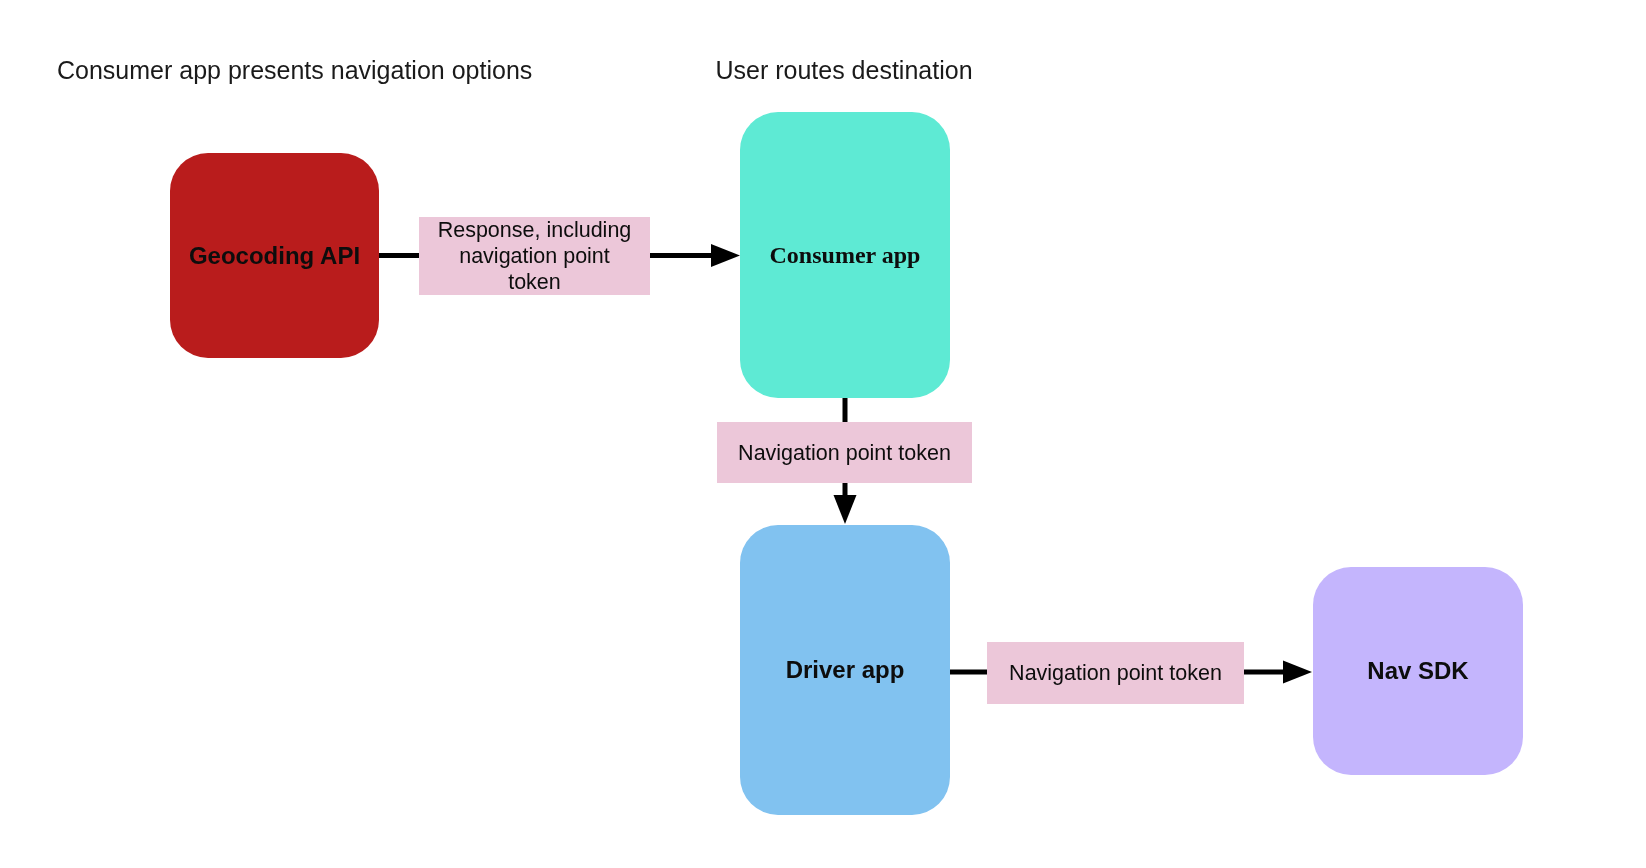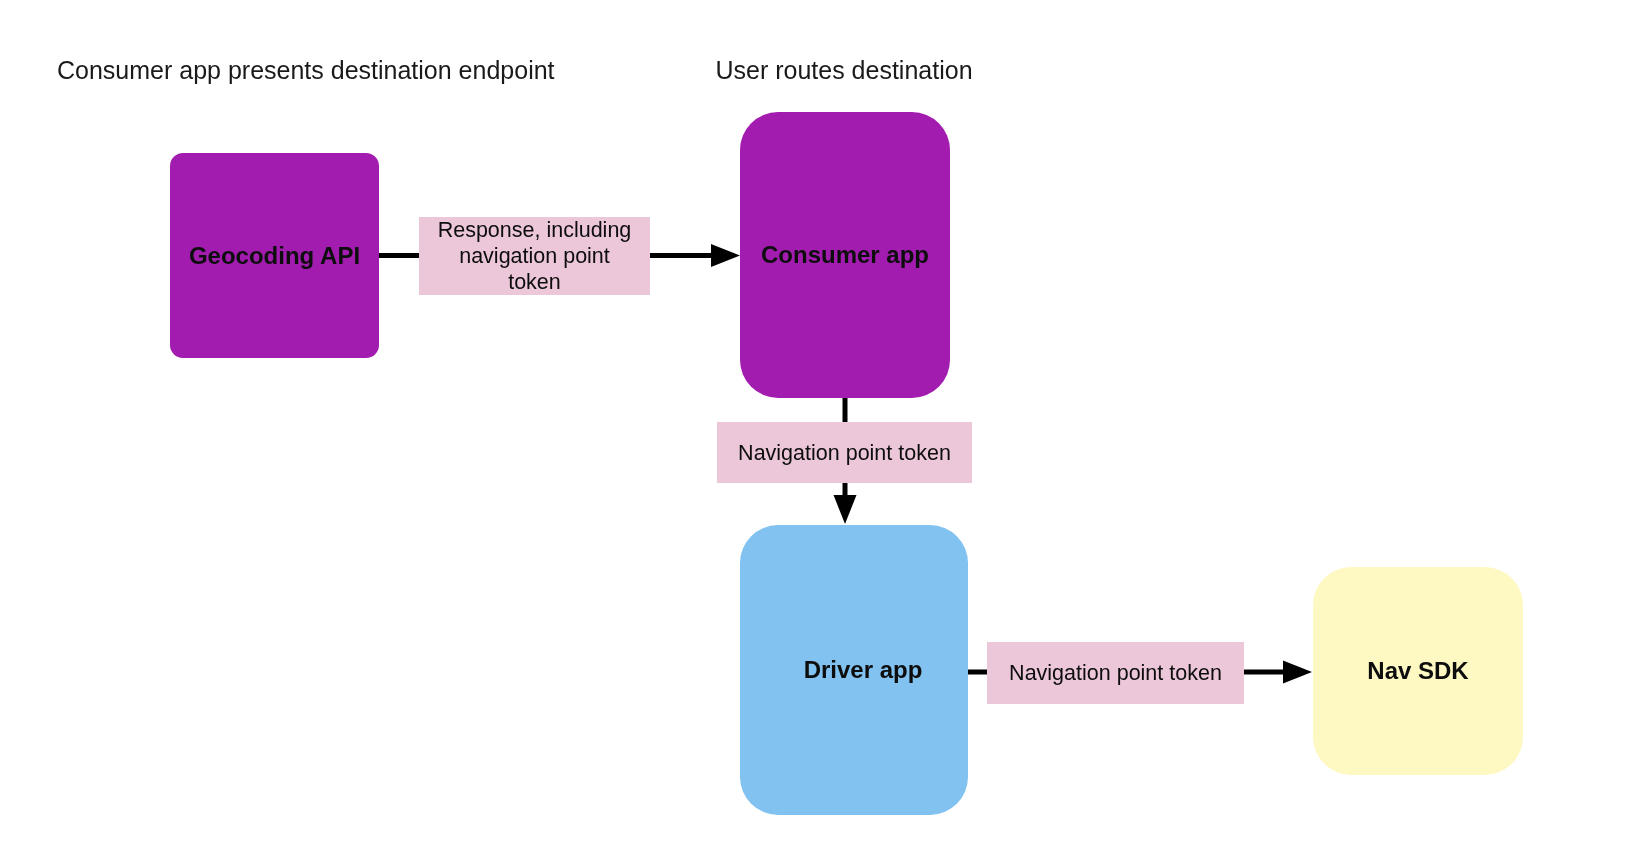--- a/index.html
+++ b/index.html
@@ -39,21 +39,21 @@
     align-items: center;
     justify-content: center;
     text-align: center;
     font-size: 21.5px;
     line-height: 26px;
     color: #0d0d0d;
     box-sizing: border-box;
   }
   #node-geocoding { left: 170px; top: 153px; width: 209px; height: 205px; }
   #node-consumer  { left: 740px; top: 112px; width: 210px; height: 286px; }
-  #node-driver    { left: 740px; top: 525px; width: 210px; height: 290px; padding-left: 18px; }
+  #node-driver    { left: 740px; top: 525px; width: 210px; height: 290px; }
   #node-navsdk    { left: 1313px; top: 567px; width: 210px; height: 208px; }
 
   #edge-label-1 { left: 419px; top: 217px; width: 231px; height: 78px; padding: 12px 14px; }
   #edge-label-2 { left: 717px; top: 422px; width: 255px; height: 61px; }
   #edge-label-3 { left: 987px; top: 642px; width: 257px; height: 62px; }
 
   #header-1 { left: 57px; }
   #header-2 { left: 844px; }
   #header-3 { left: 1398px; }
 
@@ -62,21 +62,21 @@
     left: 0; top: 0;
     width: 1646px; height: 868px;
     pointer-events: none;
   }
 </style>
 </head>
 <body>
 
 <div class="canvas">
 
-  <div class="col-header" id="header-1">Consumer app presents destination endpoint</div>
+  <div class="col-header" id="header-1">Consumer app presents navigation options</div>
   <div class="col-header centered" id="header-2">User routes destination</div>
 
   <svg class="arrows-svg" viewBox="0 0 1646 868" xmlns="http://www.w3.org/2000/svg">
     <g stroke="#000000" stroke-width="5" fill="#000000">
       <line x1="379" y1="255.5" x2="421" y2="255.5"></line>
       <line x1="648" y1="255.5" x2="714" y2="255.5"></line>
       <polygon points="740,255.5 711,244 711,267" stroke="none"></polygon>
     </g>
     <g stroke="#000000" stroke-width="5" fill="#000000">
       <line x1="845" y1="396" x2="845" y2="424"></line>
@@ -87,18 +87,18 @@
       <line x1="948" y1="672" x2="989" y2="672"></line>
       <line x1="1242" y1="672" x2="1287" y2="672"></line>
       <polygon points="1312,672 1283,660.5 1283,683.5" stroke="none"></polygon>
     </g>
   </svg>
 
   <div class="edge-label" id="edge-label-1" style="background-color: rgb(236, 199, 217);">Response, including navigation point token</div>
   <div class="edge-label" id="edge-label-2" style="background-color: rgb(236, 199, 217);">Navigation point token</div>
   <div class="edge-label" id="edge-label-3" style="background-color: rgb(236, 199, 217);">Navigation point token</div>
 
-  <div class="node" id="node-geocoding" style="background-color: #a21caf; border-radius: 13px;">Geocoding API</div>
-  <div class="node" id="node-consumer" style="background-color: #a21caf;">Consumer app</div>
+  <div class="node" id="node-geocoding" style="background-color: #b91c1c;">Geocoding API</div>
+  <div class="node" id="node-consumer" style="background-color: #5eead4; font-family: Liberation Serif, serif;">Consumer app</div>
   <div class="node" id="node-driver" style="background-color: rgb(129, 194, 240);">Driver app</div>
-  <div class="node" id="node-navsdk" style="background-color: #fef9c3;">Nav SDK</div>
+  <div class="node" id="node-navsdk" style="background-color: #c4b5fd;">Nav SDK</div>
 
 </div>
 
 </body></html>

